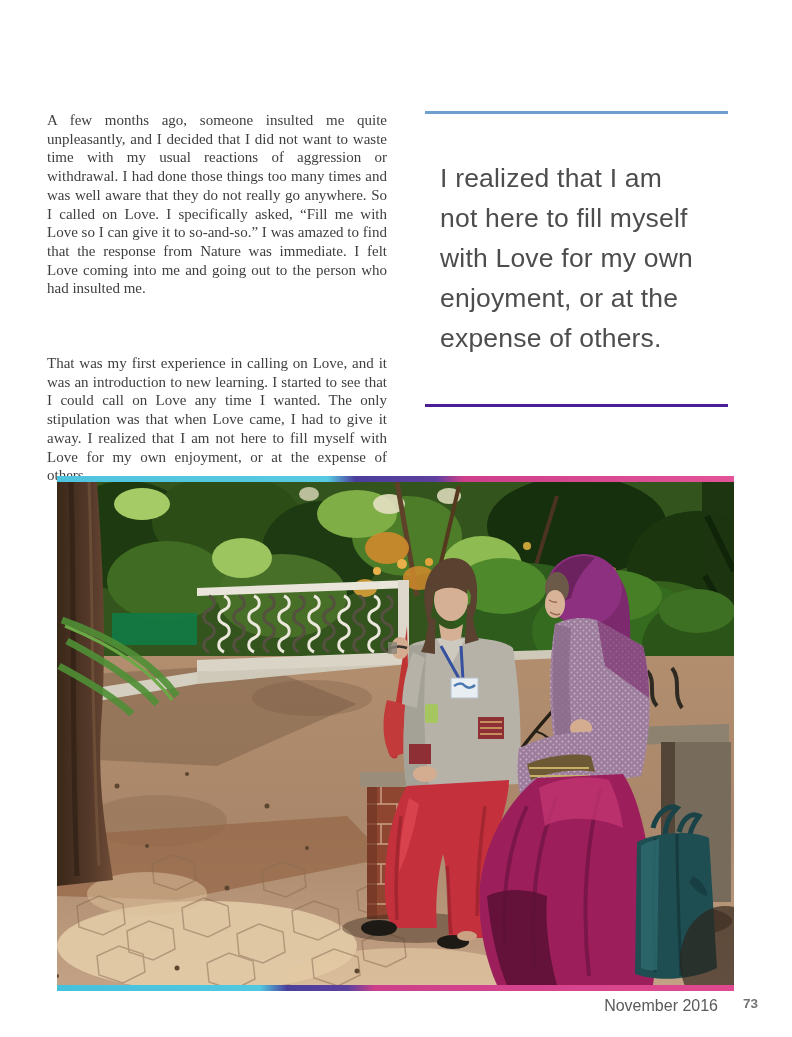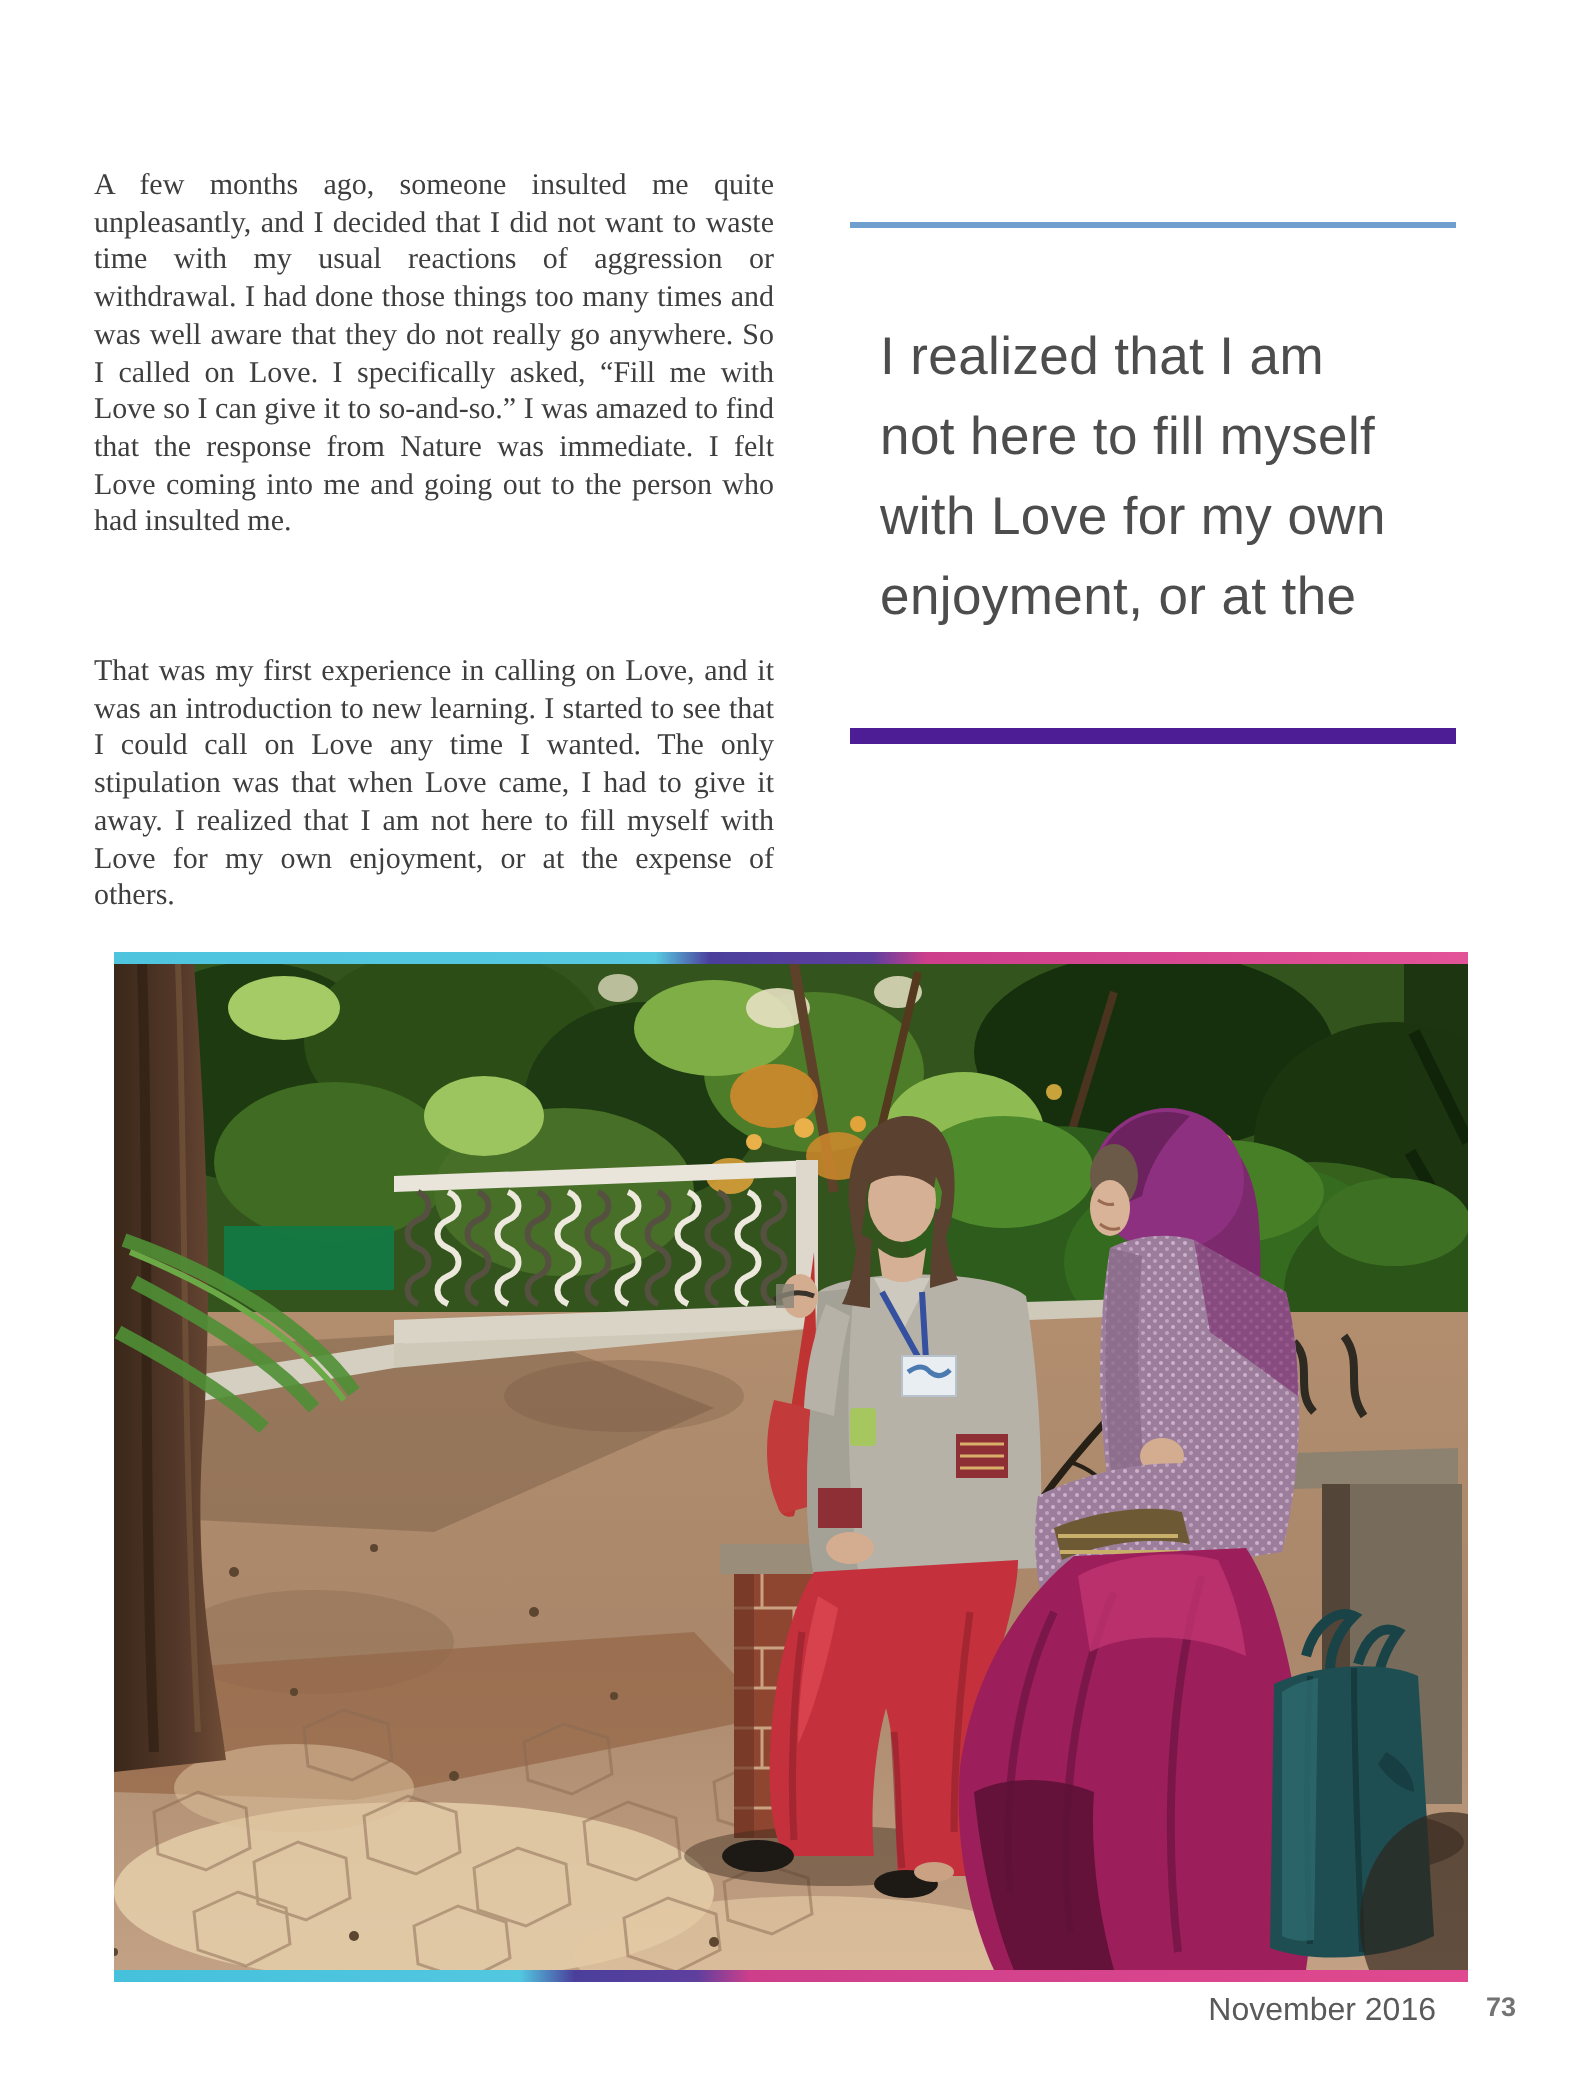--- a/index.html
+++ b/index.html
@@ -5,32 +5,32 @@
   html,body{margin:0;padding:0;background:#ffffff;}
   .page{
     position:relative;
     width:792px;height:1037px;
     background:#ffffff;
     overflow:hidden;
     font-family:"Liberation Serif", serif;
   }
   
   .article-col{
-    position:absolute;left:47px;top:84px;width:340px;
+    position:absolute;left:47px;top:111px;width:340px;
     color:#3e3e3e;
     font-size:15px;line-height:18.7px;
     text-align:justify;
   }
   .article-col p{margin:0;}
   .article-col p + p{margin-top:56px;}
   
   .pullquote{
     position:absolute;left:425px;top:111px;width:303px;
     border-top:3px solid #6f9fce;
-    border-bottom:8px solid #4c1d95;
+    border-bottom:3px solid #4c1d95;
     padding:44px 0 46px 15px;
     box-sizing:border-box;
   }
   .pullquote .ql{
     display:block;
     font-family:"Liberation Sans", sans-serif;
     font-weight:300;
     font-size:26.5px;line-height:40px;
     color:#4d4d4d;
     letter-spacing:.2px;
@@ -65,20 +65,21 @@
   <section class="article-col">
     <p>A few months ago, someone insulted me quite unpleasantly, and I decided that I did not want to waste time with my usual reactions of aggression or withdrawal. I had done those things too many times and was well aware that they do not really go anywhere. So I called on Love. I specifically asked, “Fill me with Love so I can give it to so-and-so.” I was amazed to find that the response from Nature was immediate. I felt Love coming into me and going out to the person who had insulted me.</p>
     <p>That was my first experience in calling on Love, and it was an introduction to new learning. I started to see that I could call on Love any time I wanted. The only stipulation was that when Love came, I had to give it away. I realized that I am not here to fill myself with Love for my own enjoyment, or at the expense of others.</p>
   </section>
 
   <aside class="pullquote">
     <span class="ql">I realized that I am</span>
     <span class="ql">not here to fill myself</span>
     <span class="ql">with Love for my own</span>
     <span class="ql">enjoyment, or at the</span>
+    <span class="ql">expense of others.</span>
   </aside>
 
   <figure class="photo-frame">
     <svg viewBox="0 0 677 515" xmlns="http://www.w3.org/2000/svg">
       <defs>
         <linearGradient id="stripeTop" x1="0" y1="0" x2="1" y2="0">
           <stop offset="0" stop-color="#4fc4df"></stop>
           <stop offset="0.40" stop-color="#57c9e1"></stop>
           <stop offset="0.44" stop-color="#4b3f9c"></stop>
           <stop offset="0.56" stop-color="#5e3f9e"></stop>

